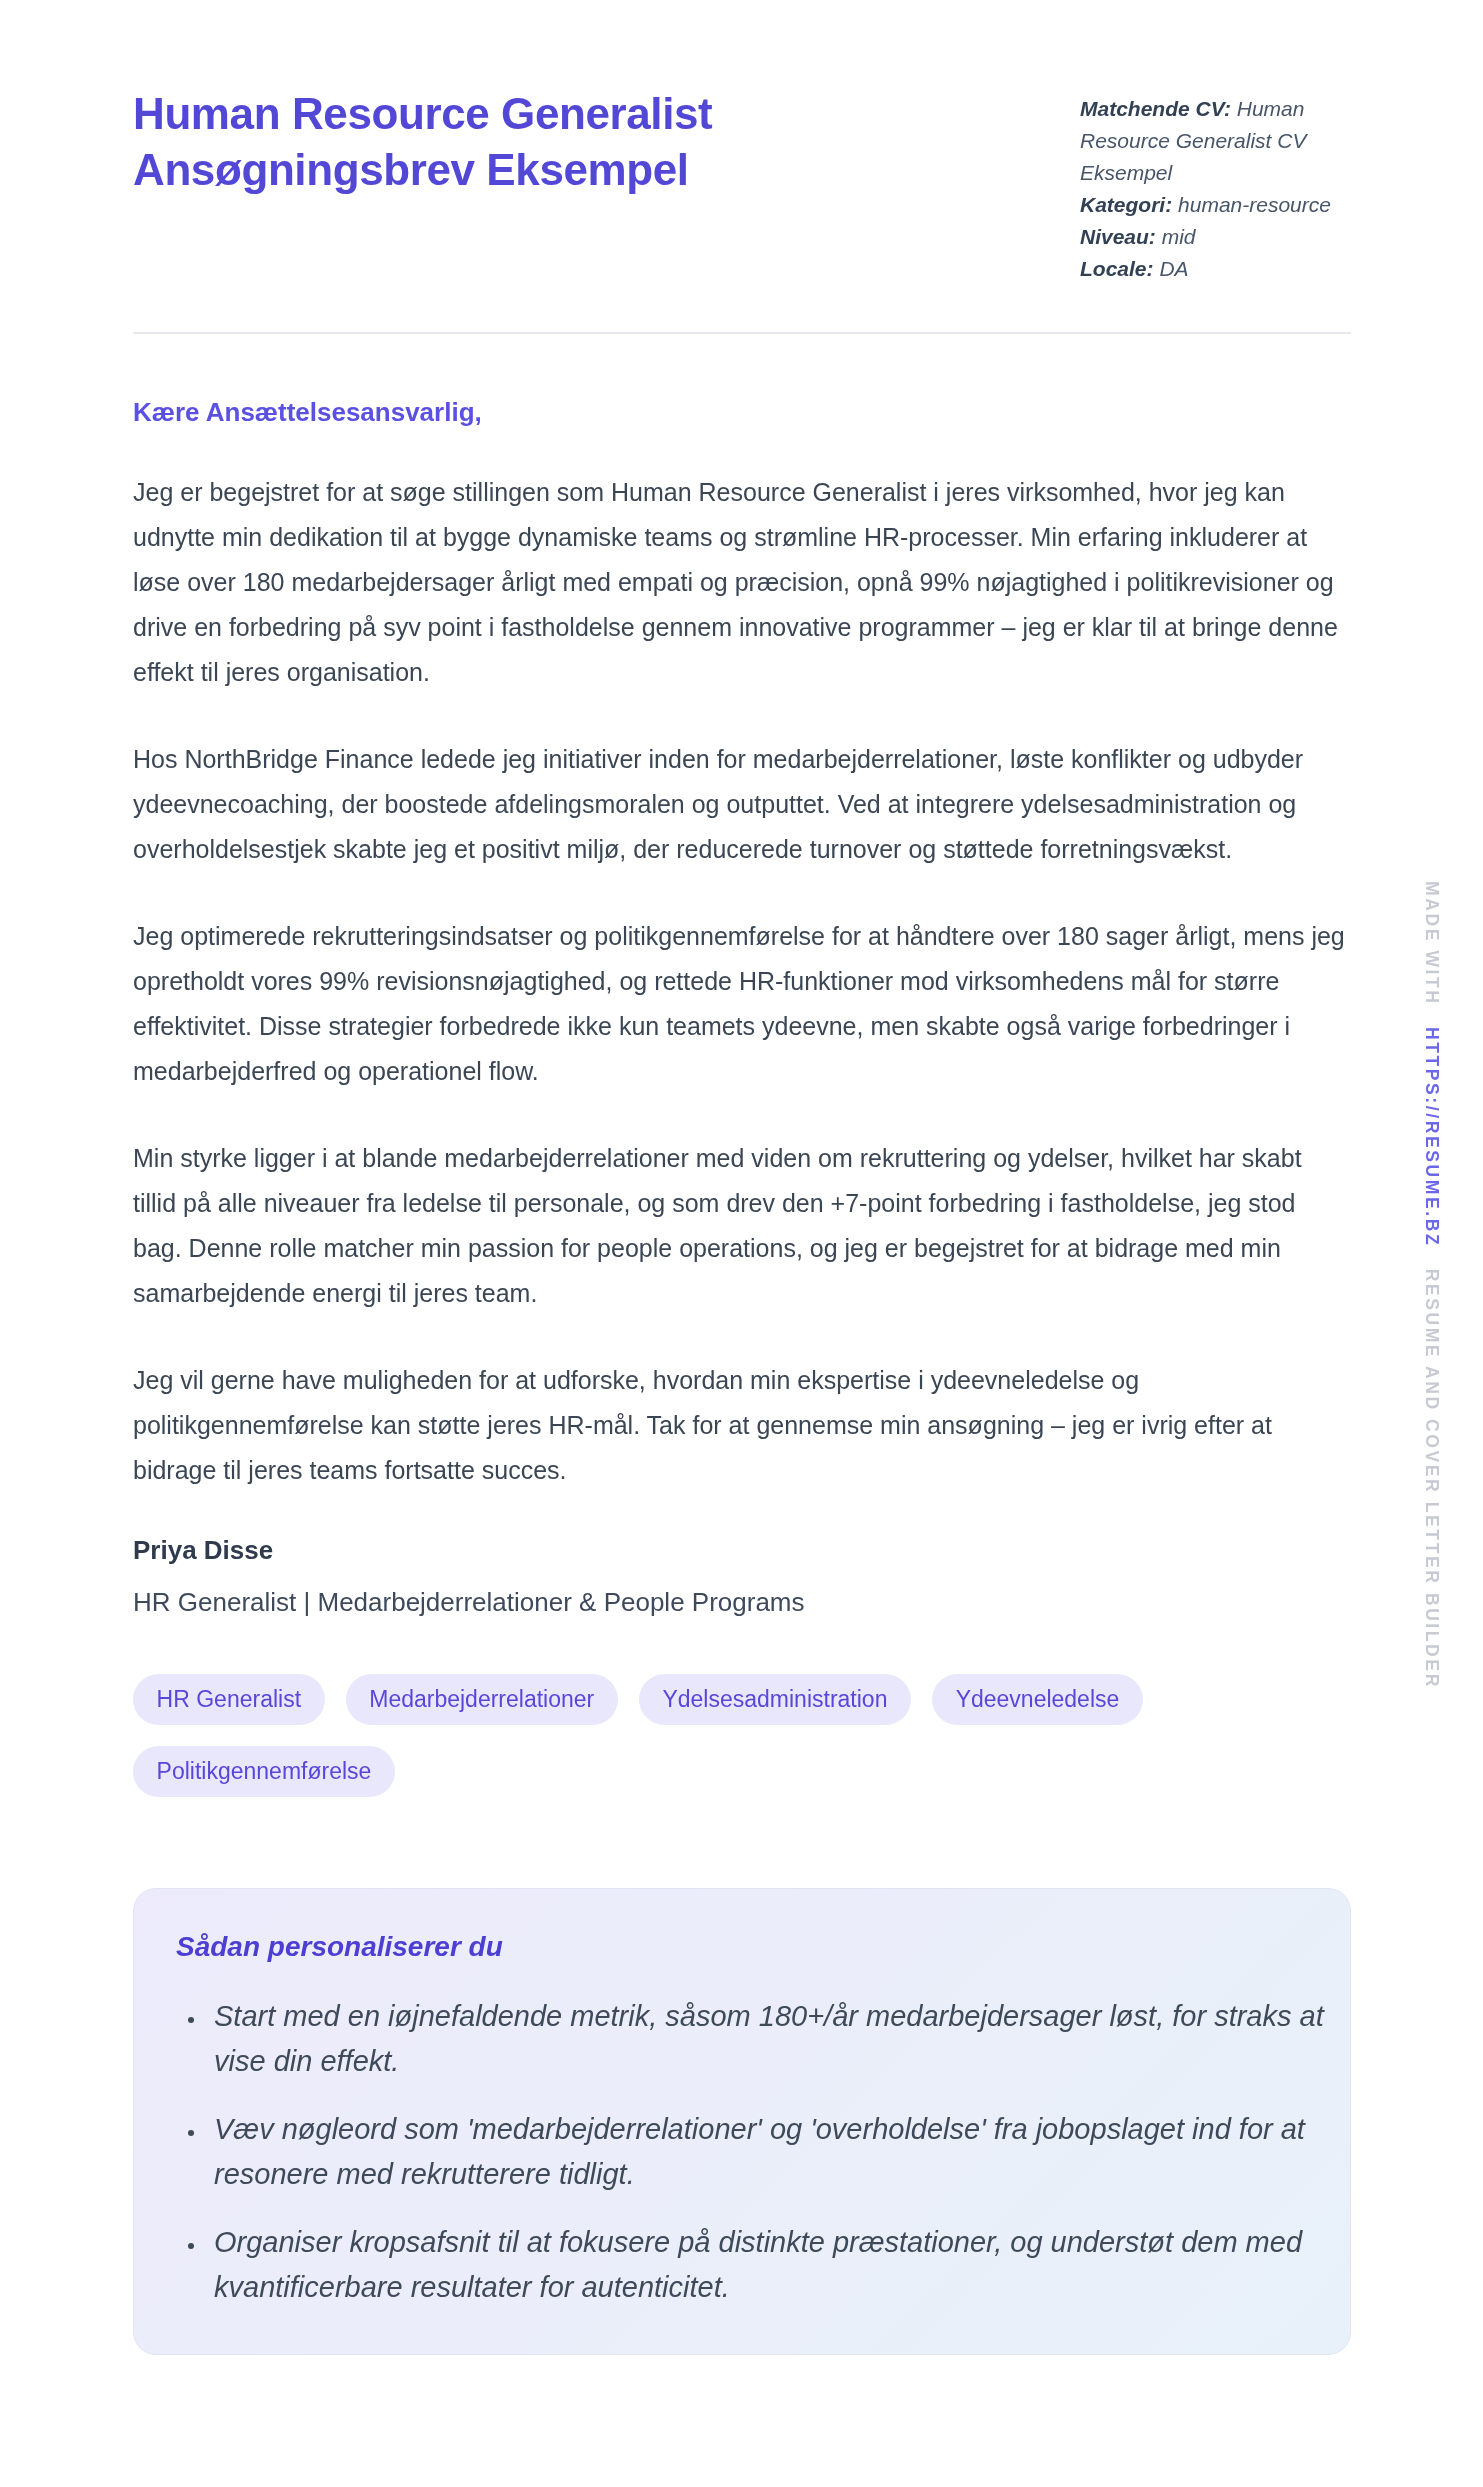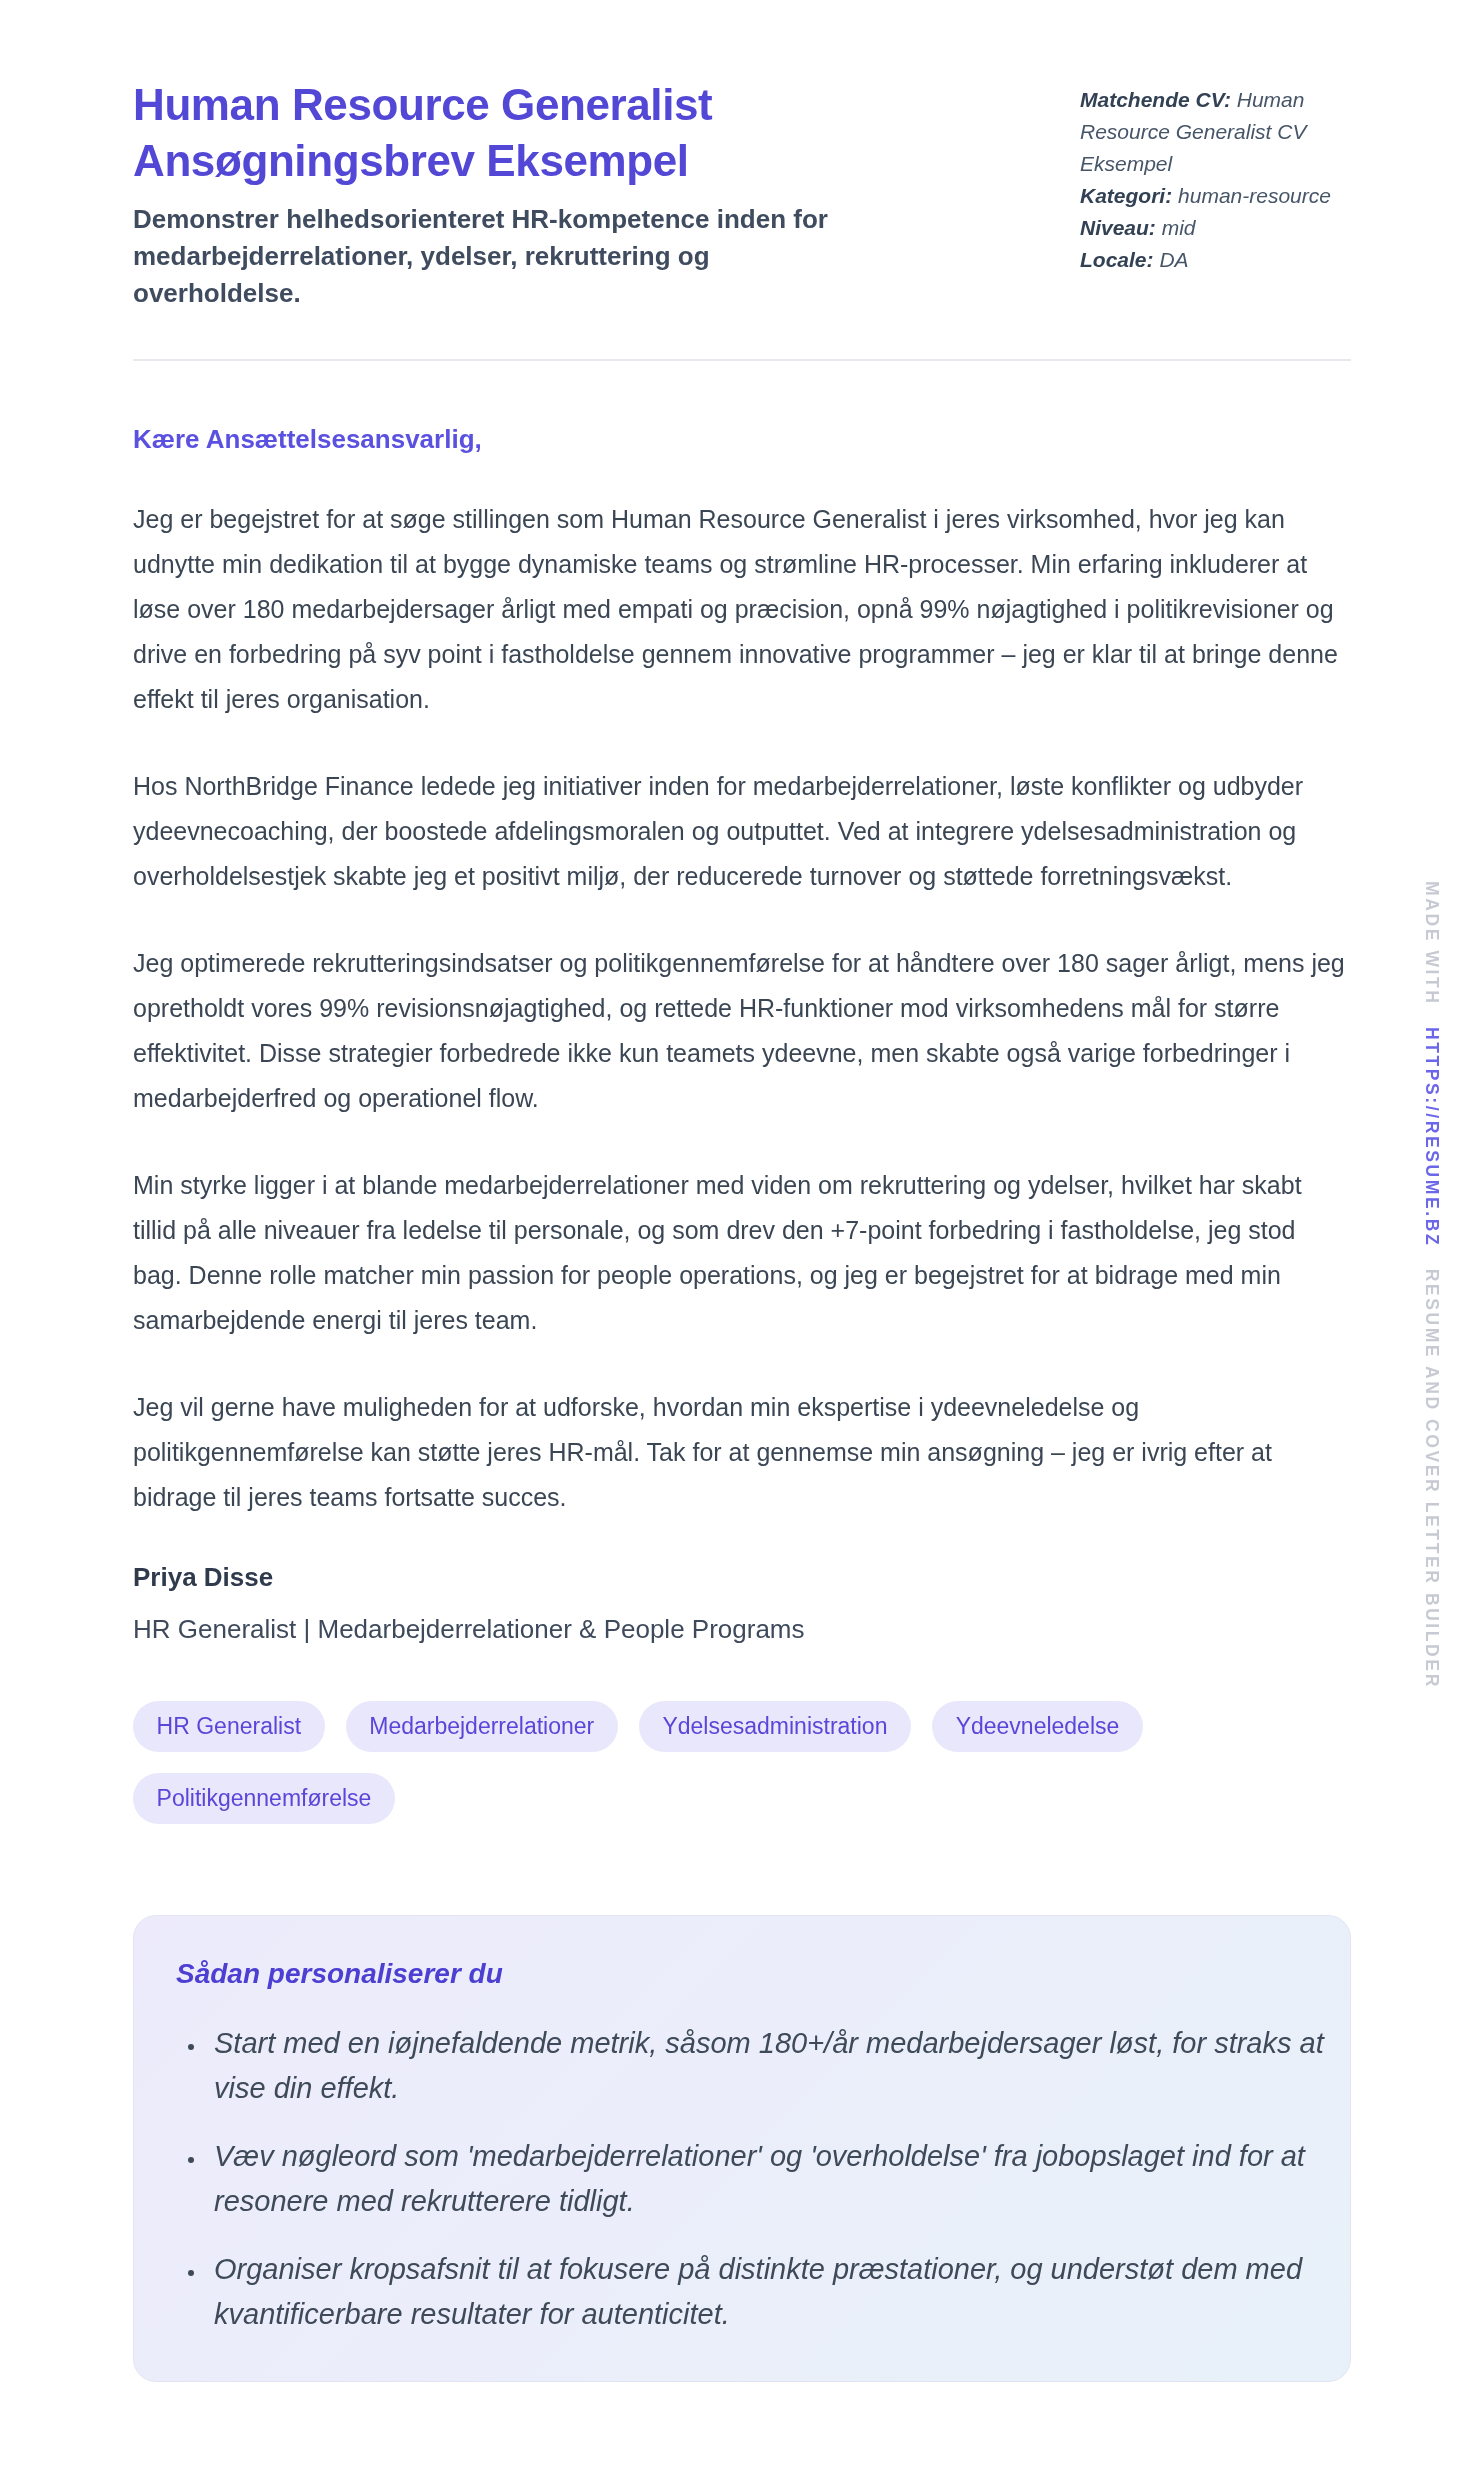--- a/index.html
+++ b/index.html
@@ -6,21 +6,21 @@
   html, body { margin: 0; padding: 0; background: #ffffff; }
   .page {
     position: relative;
     width: 1484px;
     height: 2487px;
     background: #ffffff;
     overflow: hidden;
     font-family: "Liberation Sans", "DejaVu Sans", sans-serif;
     color: #3b4655;
   }
-  .container { width: 1218px; margin: 0 auto; }
+  .container { width: 1218px; margin: 9px auto; }
 
   
   .header { display: flex; justify-content: space-between; padding-top: 77px; }
   .header-left { max-width: 838px; }
   .page-title {
     font-size: 44px; line-height: 56px; font-weight: 700;
     color: #5348d6; margin: 0 0 12.2px 0; max-width: 803px;
     letter-spacing: -0.4px;
   }
   .page-subtitle {
@@ -92,21 +92,20 @@
 </style>
 </head>
 <body>
 
 <div class="page">
   <div class="container">
 
     <header class="header">
       <div class="header-left">
         <h1 class="page-title">Human Resource Generalist Ansøgningsbrev Eksempel</h1>
-        <p class="page-subtitle">Demonstrer helhedsorienteret HR-kompetence inden for medarbejderrelationer, ydelser, rekruttering og overholdelse.</p>
       </div>
       <div class="header-meta">
         <div class="meta-row">
           <span class="meta-label">Matchende CV:</span>
           <span class="meta-value">Human Resource Generalist CV Eksempel</span>
         </div>
         <div class="meta-row">
           <span class="meta-label">Kategori:</span>
           <span class="meta-value">human-resource</span>
         </div>

